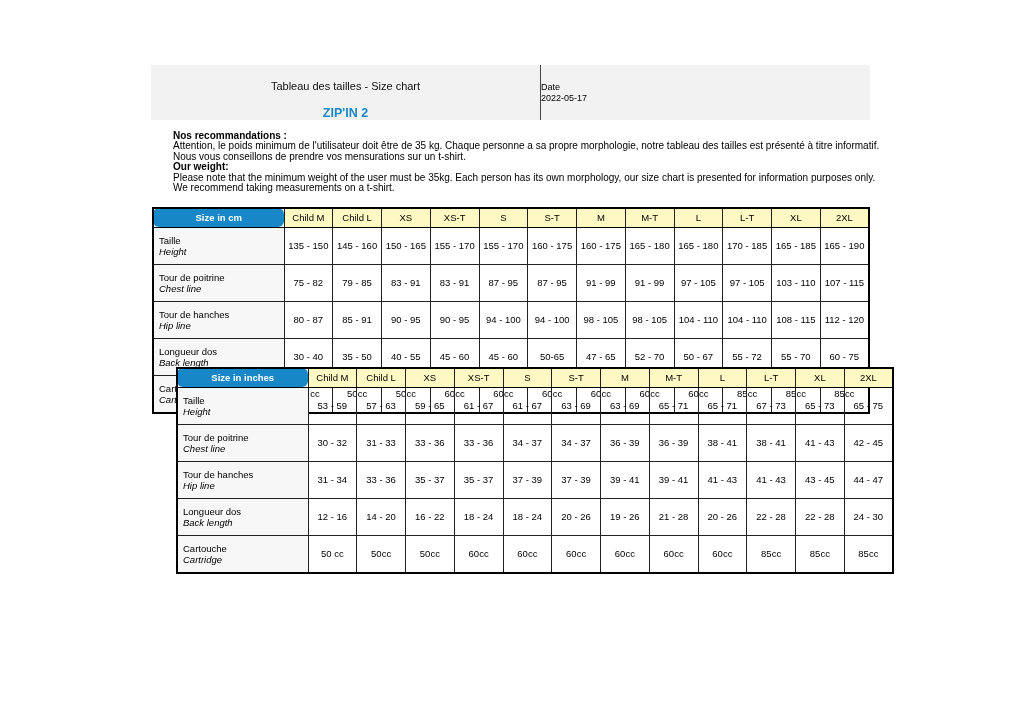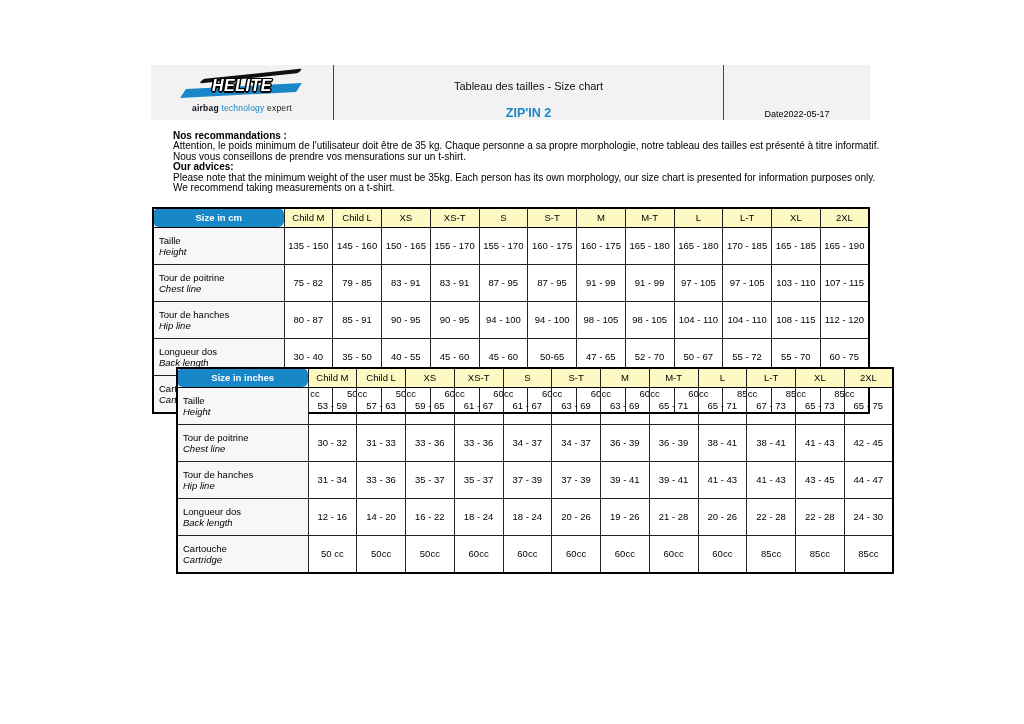--- a/index.html
+++ b/index.html
@@ -3,21 +3,21 @@
 <meta charset="utf-8">
 <style>
   * { margin:0; padding:0; box-sizing:border-box; }
   html,body { width:1024px; height:724px; background:#ffffff; font-family:"Liberation Sans", sans-serif; color:#000; }
   .page { position:absolute; left:151px; top:0; width:719px; }
 
   
   .band { position:absolute; top:65px; left:0; width:719px; height:55px; background:#f2f2f2; display:flex; }
   .band-left { width:183px; border-right:1px solid #444; display:flex; flex-direction:column; align-items:center; justify-content:center; }
   .band-center { width:390px; border-right:1px solid #444; display:flex; flex-direction:column; align-items:center; justify-content:flex-end; gap:14px; }
-  .band-right { flex:1; display:flex; flex-direction:row; align-items:flex-end; justify-content:center; font-size:9px; line-height:11px; }
+  .band-right { flex:1; display:flex; flex-direction:column; align-items:flex-start; justify-content:center; font-size:9px; line-height:11px; }
   .doc-title { font-size:11px; color:#111; }
   .doc-subtitle { font-size:12.5px; font-weight:bold; color:var(--accent,#1787c8); }
 
   
   .logo { position:relative; width:126px; height:27px; }
   .logo-swoosh-top { position:absolute; top:1px; left:22px; width:100px; height:3.5px; background:#111; transform:rotate(-6deg) skewX(-45deg); border-radius:2px; }
   .logo-blue-stripe { position:absolute; top:13px; left:6px; width:112px; height:9px; background:var(--accent,#1787c8); transform:skewX(-35deg) rotate(-3deg); }
   .logo-word { position:absolute; top:4px; left:0; width:100%; text-align:center; font-size:16px; font-weight:bold; font-style:italic; letter-spacing:0.5px; color:#fff;
     text-shadow:-1.5px 0 #000,1.5px 0 #000,0 -1.5px #000,0 1.5px #000,-1px -1px #000,1px 1px #000,-1px 1px #000,1px -1px #000; }
   .tagline { font-size:8.5px; margin-top:3px; letter-spacing:0.2px; }
@@ -39,46 +39,34 @@
   table.size-table tbody th.label-cell { background:#f7f7f7; font-weight:normal; text-align:left; padding:7px 5px; height:26px; line-height:11px; }
   table.size-table tbody th.label-cell .label-en { font-style:italic; display:block; }
   table.size-table tbody td { text-align:center; }
 </style>
 </head>
 <body>
 
 <div class="page">
 
   <div class="band">
-    <div class="band-left">
-      <div class="logo">
-        <div class="logo-swoosh-top"></div>
-        <div class="logo-blue-stripe"></div>
-        <div class="logo-word">HELITE</div>
-      </div>
-      <div class="tagline">
-        <span class="t-airbag">airbag</span>
-        <span class="t-tech">technology</span>
-        <span class="t-expert">expert</span>
-      </div>
-    </div>
     <div class="band-center">
       <div class="doc-title">Tableau des tailles - Size chart</div>
       <div class="doc-subtitle">ZIP'IN 2</div>
     </div>
     <div class="band-right">
       <div>Date</div>
       <div>2022-05-17</div>
     </div>
   </div>
 
   <div class="reco">
     <div class="h">Nos recommandations :</div>
     <div>Attention, le poids minimum de l'utilisateur doit être de 35 kg. Chaque personne a sa propre morphologie, notre tableau des tailles est présenté à titre informatif. Nous vous conseillons de prendre vos mensurations sur un t-shirt.</div>
-    <div class="h">Our advices:</div>
+    <div class="h">Our weight:</div>
     <div>Please note that the minimum weight of the user must be 35kg. Each person has its own morphology, our size chart is presented for information purposes only. We recommend taking measurements on a t-shirt.</div>
   </div>
 
   <table class="size-table" id="table-cm">
     <colgroup>
         <col style="width: 131px;">
         <col>
         <col>
         <col>
         <col>

